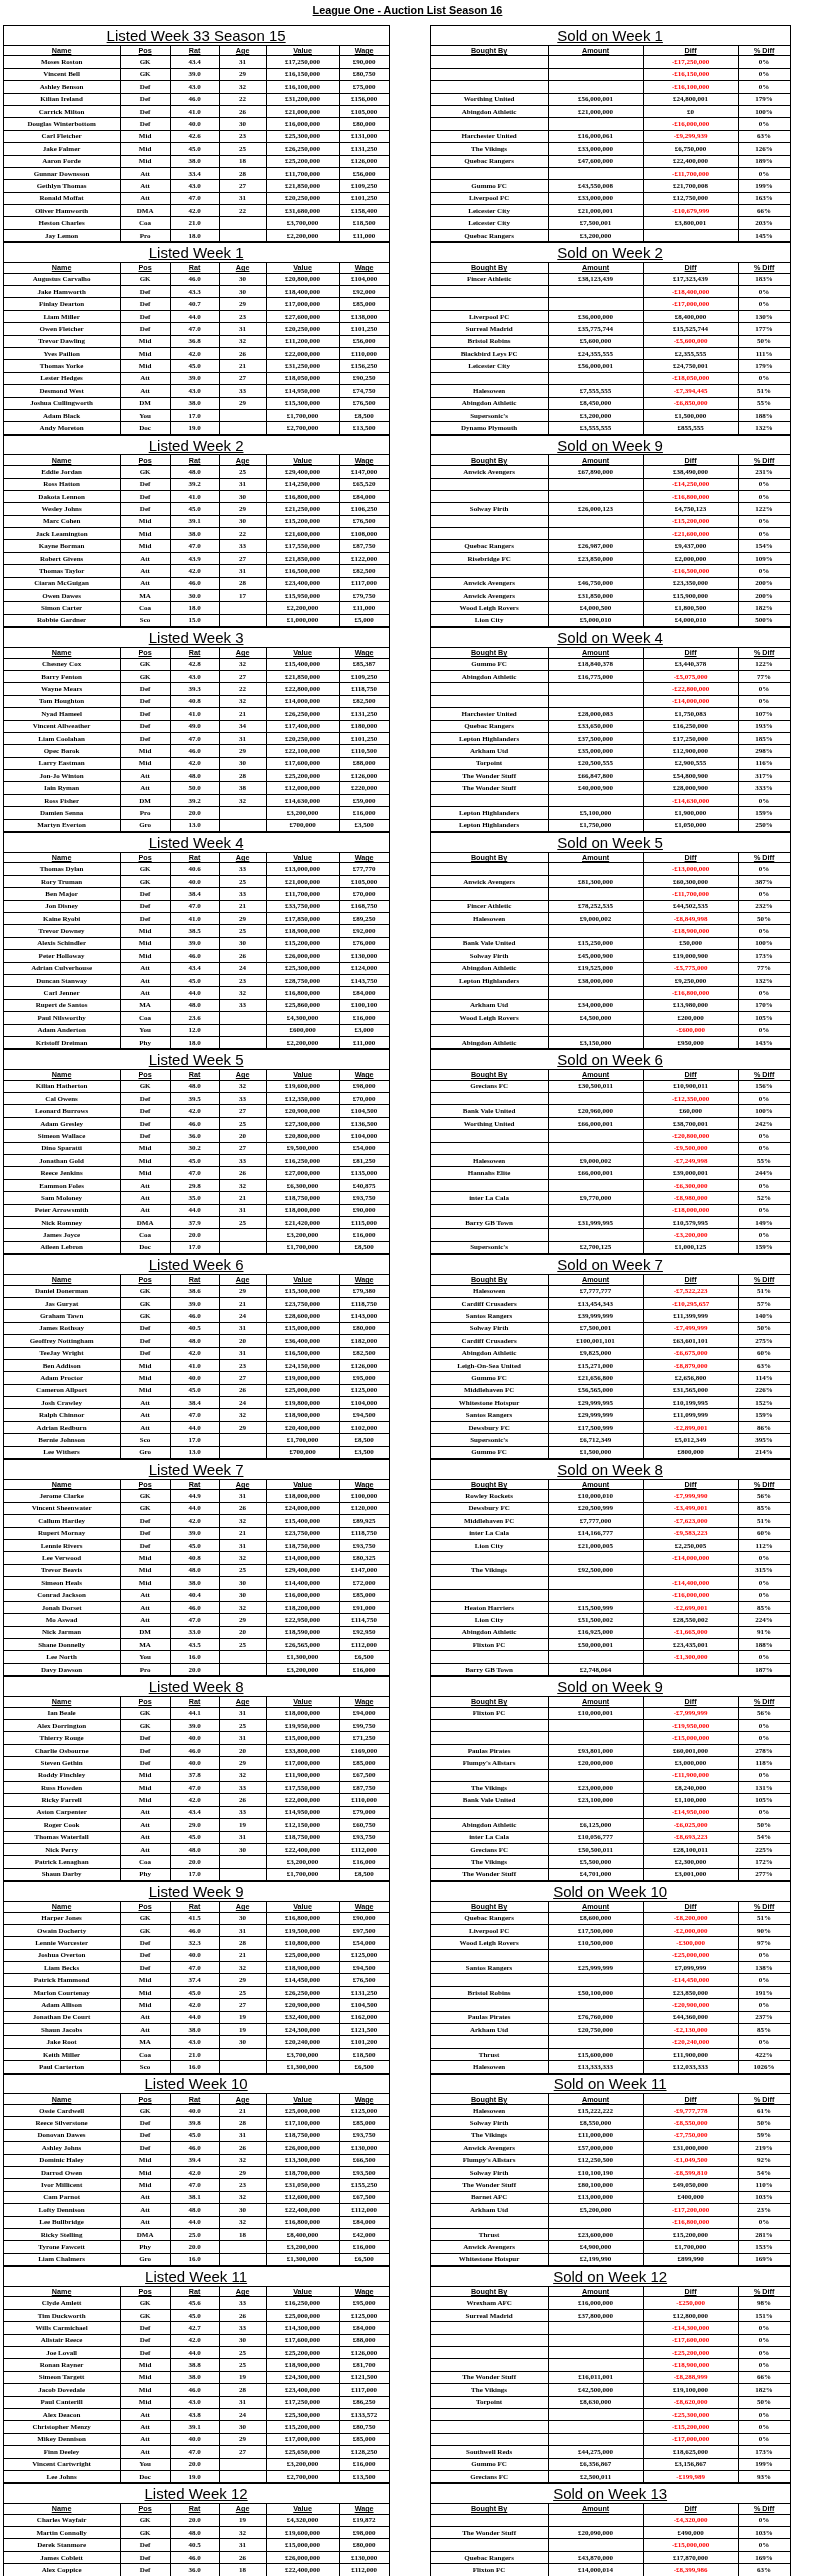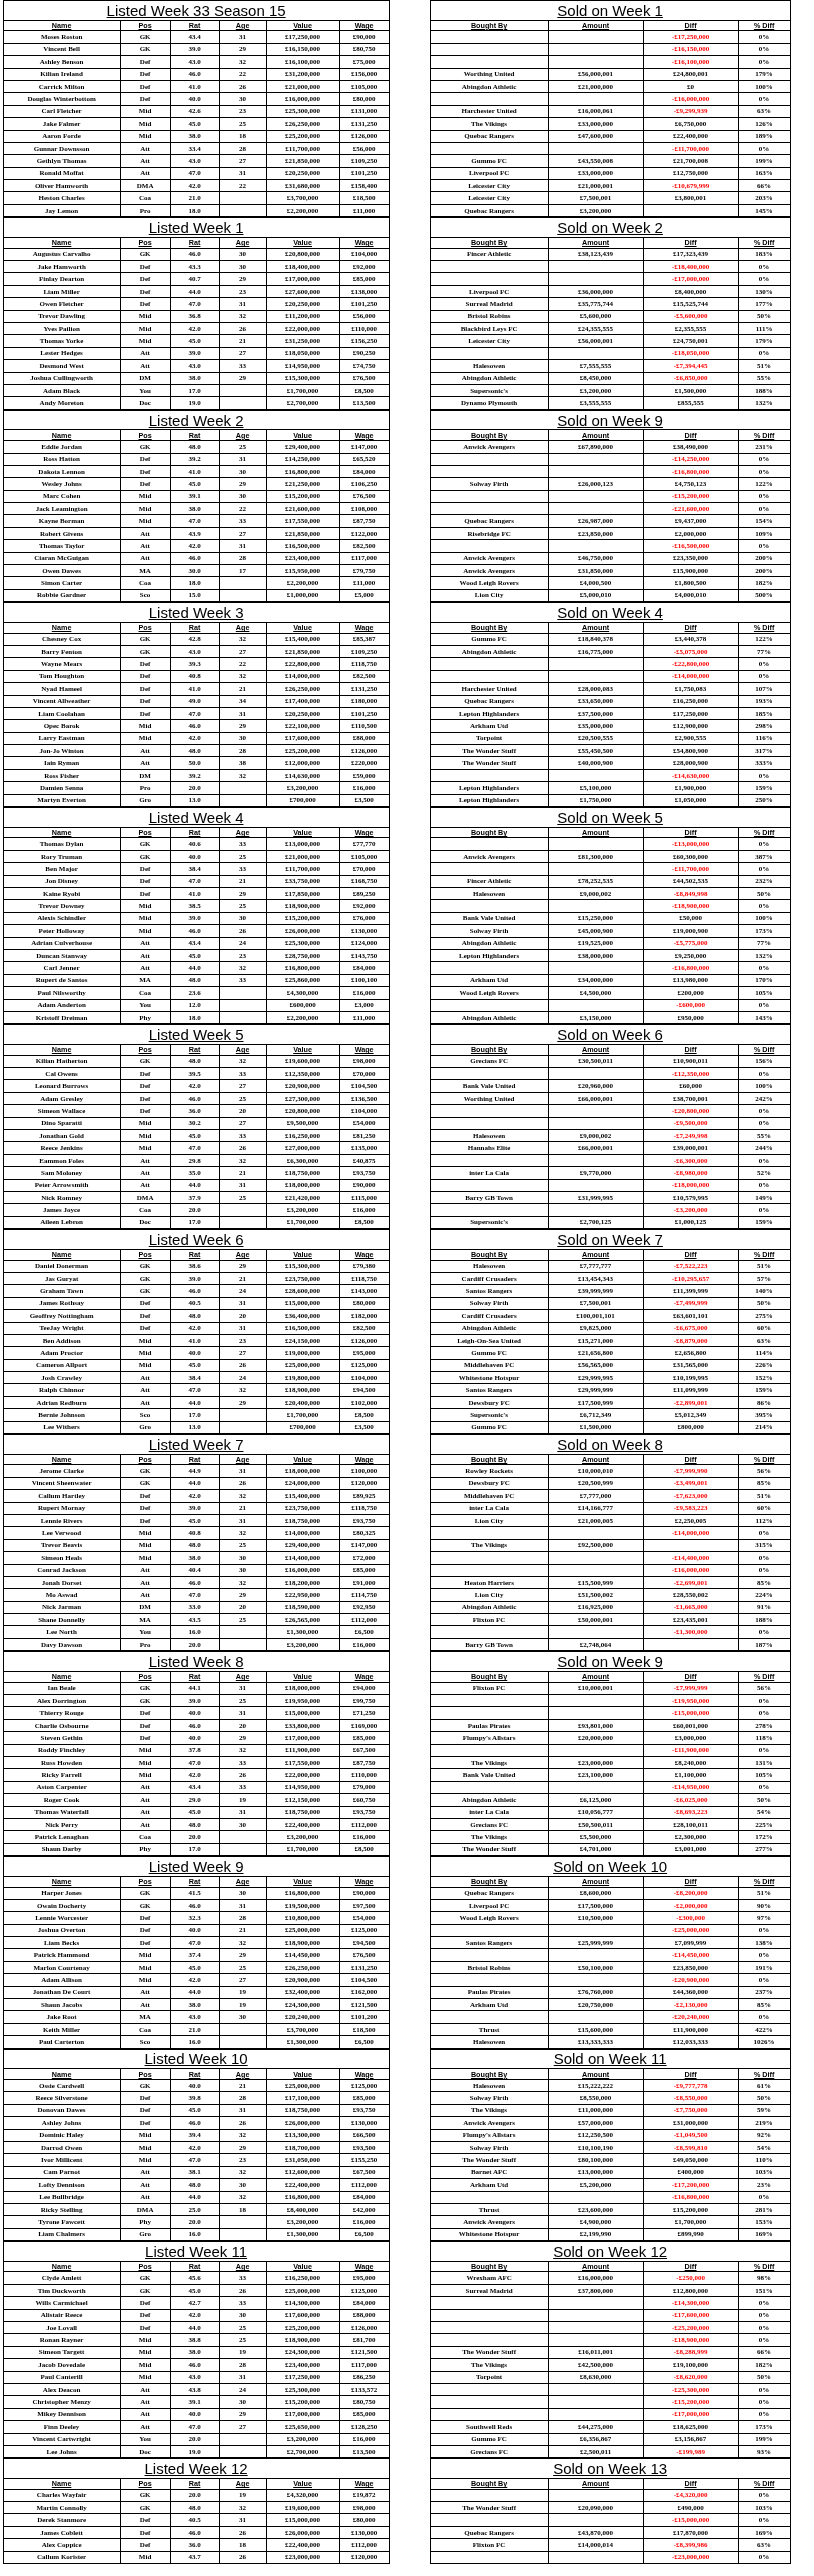--- a/index.html
+++ b/index.html
@@ -17,20 +17,21 @@
     font-size:15px;font-weight:normal;text-decoration:underline;}
   tr.header-row td{height:10.8px;font-family:"Liberation Sans","DejaVu Sans",sans-serif;
     font-size:7.2px;font-weight:bold;text-decoration:underline;}
   tr.data-row td{height:12.4px;font-size:7px;font-weight:bold;}
   td.neg{color:#ff0000;}
 </style>
 </head>
 <body>
 
 <div class="page">
+  <div class="main-title">League One - Auction List Season 16</div>
   <div class="stacks">
     <div class="stack-left">
         <table class="wk">
           <colgroup>
             <col style="width: 117px;">
             <col style="width: 50px;">
             <col style="width: 49px;">
             <col style="width: 47px;">
             <col style="width: 73px;">
             <col style="width: 50px;">
@@ -2088,21 +2089,21 @@
               <td>298%</td>
             </tr>
             <tr class="data-row">
               <td>Torpoint</td>
               <td>£20,500,555</td>
               <td>£2,900,555</td>
               <td>116%</td>
             </tr>
             <tr class="data-row">
               <td>The Wonder Stuff</td>
-              <td>£55,450,500</td>
+              <td>£66,847,800</td>
               <td>£54,800,900</td>
               <td>317%</td>
             </tr>
             <tr class="data-row">
               <td>The Wonder Stuff</td>
               <td>£40,000,900</td>
               <td>£28,000,900</td>
               <td>333%</td>
             </tr>
             <tr class="data-row">

